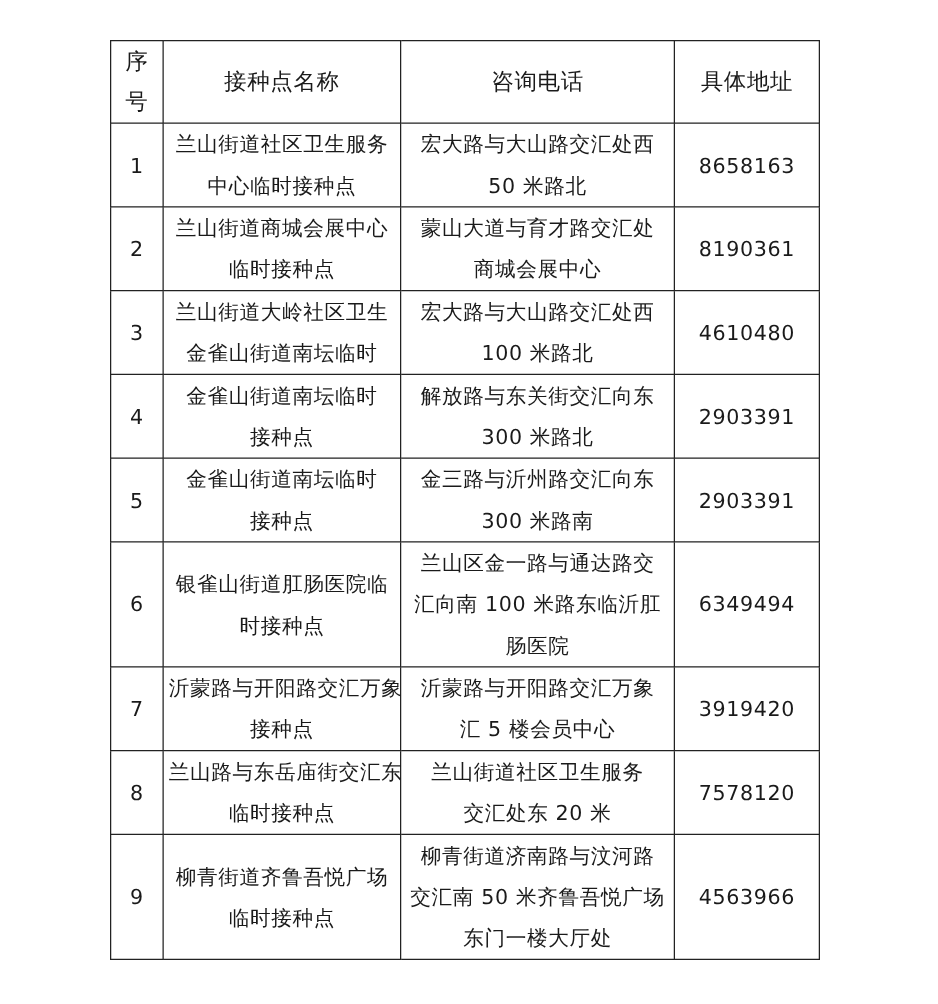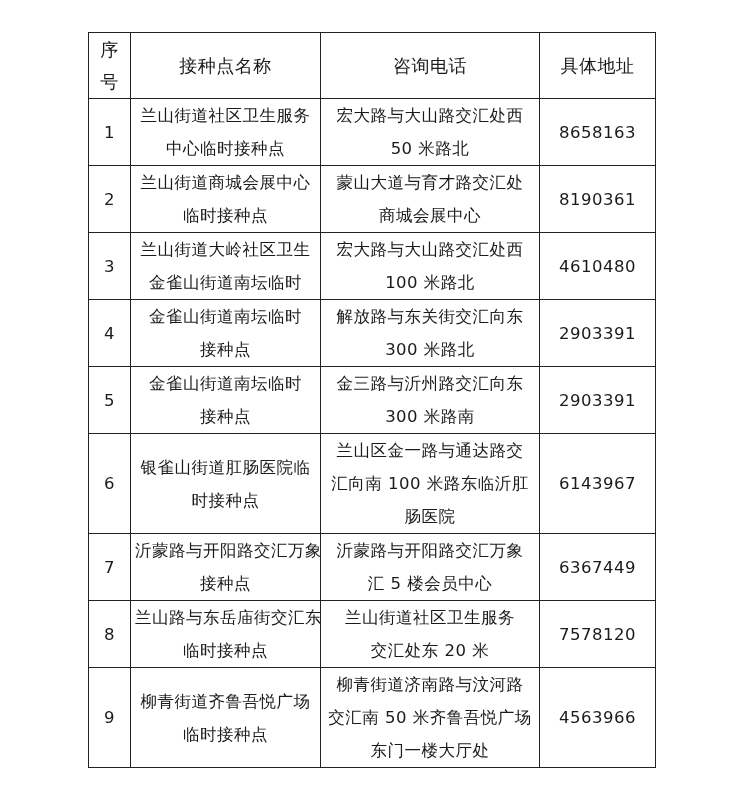--- a/index.html
+++ b/index.html
@@ -118,34 +118,34 @@
     <td class="no">6</td>
     <td>
       <span class="line">银雀山街道肛肠医院临</span>
       <span class="line">时接种点</span>
     </td>
     <td>
       <span class="line">兰山区金一路与通达路交</span>
       <span class="line">汇向南 100 米路东临沂肛</span>
       <span class="line">肠医院</span>
     </td>
-    <td class="tel">6143967</td>
+    <td class="tel">6349494</td>
   </tr>
 
   <tr class="r2">
     <td class="no">7</td>
     <td>
       <span class="line">沂蒙路与开阳路交汇万象</span>
       <span class="line">接种点</span>
     </td>
     <td>
       <span class="line">沂蒙路与开阳路交汇万象</span>
       <span class="line">汇 5 楼会员中心</span>
     </td>
-    <td class="tel">6367449</td>
+    <td class="tel">3919420</td>
   </tr>
 
   <tr class="r2">
     <td class="no">8</td>
     <td>
       <span class="line">兰山路与东岳庙街交汇东</span>
       <span class="line">临时接种点</span>
     </td>
     <td>
       <span class="line">兰山街道社区卫生服务</span>

